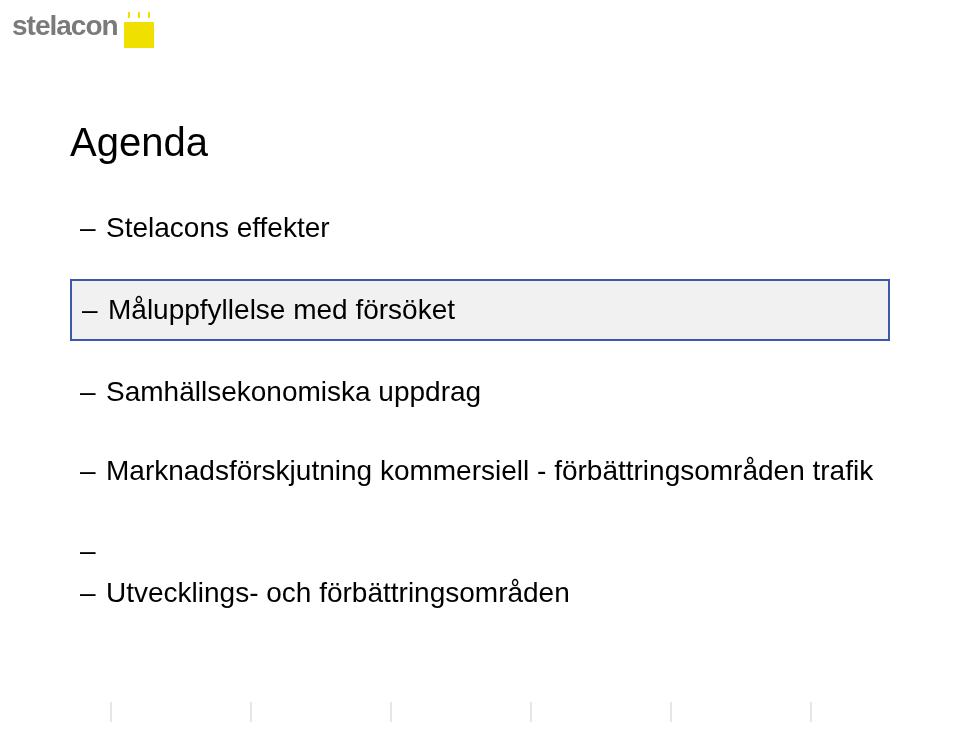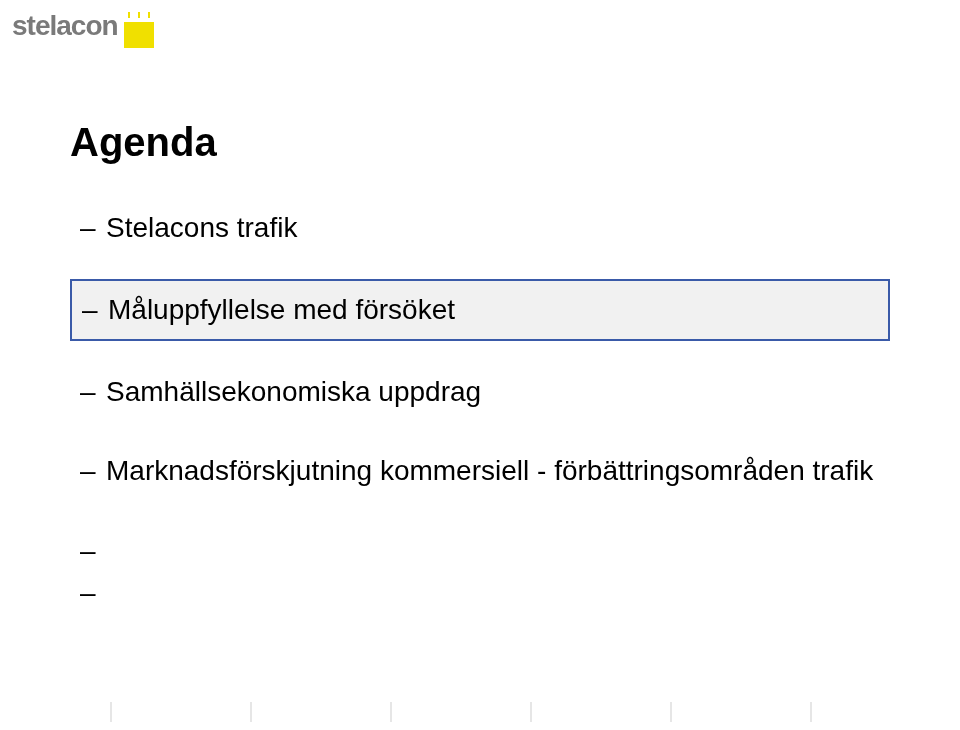--- a/index.html
+++ b/index.html
@@ -53,21 +53,21 @@
 
   .content {
     position: absolute;
     top: 120px;
     left: 70px;
     right: 70px;
   }
 
   h1.title {
     font-size: 40px;
-    font-weight: 700;
+    font-weight: 400;
     margin: 0 0 34px 0;
     color: #000;
   }
 
   ul.agenda {
     list-style: none;
     margin: 0;
     padding: 0;
   }
   ul.agenda li {
@@ -122,39 +122,40 @@
     <span class="tick t3"></span>
     <span class="logo-block"></span>
   </span>
 </div>
 
 <div class="content">
   <h1 class="title">Agenda</h1>
   <ul class="agenda">
     <li>
       <span class="dash">–</span>
-      <span>Stelacons trafik</span>
+      <span>Stelacons effekter</span>
     </li>
     <li class="highlight-box">
       <span class="dash">–</span>
       <span>Måluppfyllelse med försöket</span>
     </li>
     <li>
       <span class="dash">–</span>
       <span>Samhällsekonomiska uppdrag</span>
     </li>
     <li>
       <span class="dash">–</span>
       <span>Marknadsförskjutning kommersiell - förbättringsområden trafik</span>
     </li>
     <li>
       <span class="dash">–</span>
     </li>
     <li>
       <span class="dash">–</span>
+      <span>Utvecklings- och förbättringsområden</span>
     </li>
   </ul>
 </div>
 
 <div class="footer-ticks">
   <span class="ft" style="left:110px"></span>
   <span class="ft" style="left:250px"></span>
   <span class="ft" style="left:390px"></span>
   <span class="ft" style="left:530px"></span>
   <span class="ft" style="left:670px"></span>

